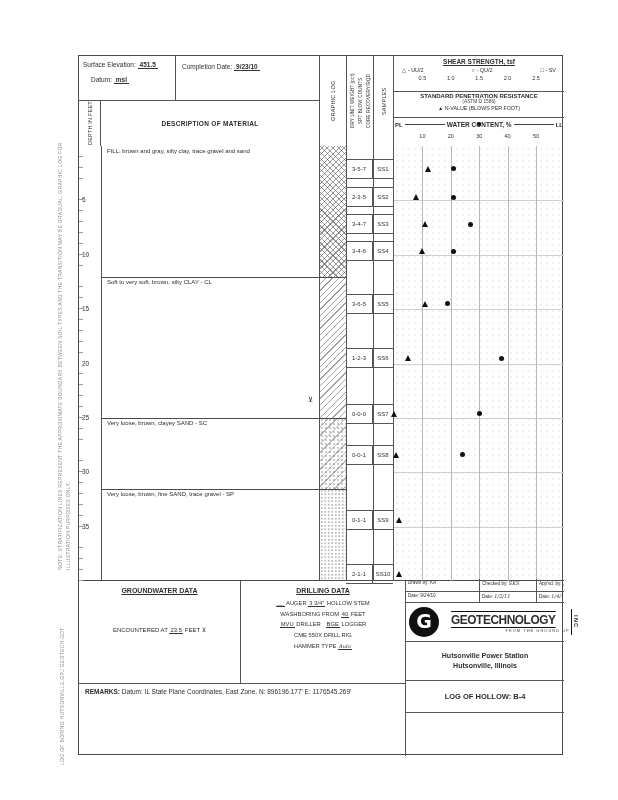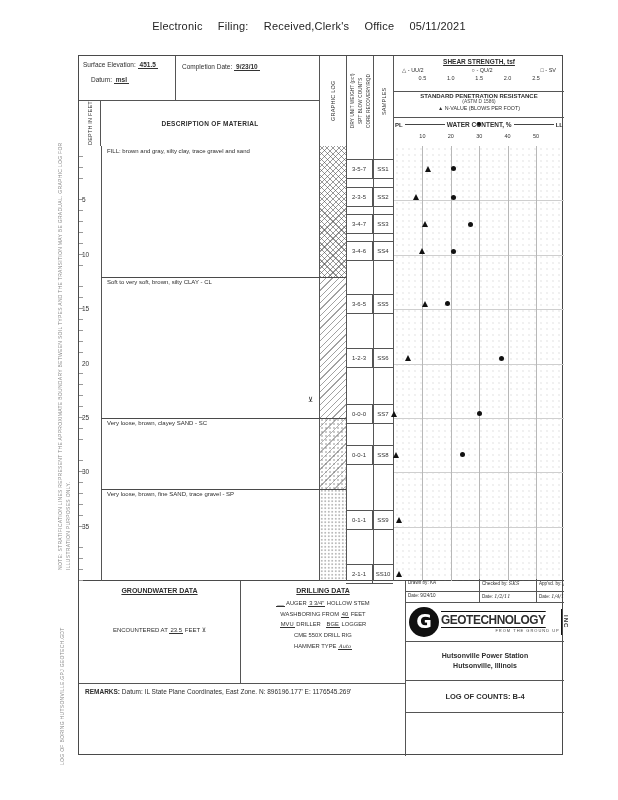--- a/index.html
+++ b/index.html
@@ -82,34 +82,33 @@
   .remarks-label{font-weight:bold;}
   .right-col{position:absolute;left:327px;top:0;width:158px;height:175px;}
   .sign-table{position:absolute;left:0;top:-2px;width:158px;height:24px;display:grid;grid-template-columns:73px 57px 28px;grid-template-rows:12px 12px;border-bottom:1px solid #555;font-size:4.6px;}
   .sign-cell{border-left:1px solid #555;border-top:1px solid #555;padding:1px 2px;overflow:hidden;white-space:nowrap;}
   .sign-cell:nth-child(-n+3){border-top:none;}
   .sign-cell:first-child,.sign-cell:nth-child(4){border-left:none;}
   .hand{font-family:"DejaVu Serif",serif;font-style:italic;font-size:5px;}
   .logo-box{position:absolute;left:0;top:22px;width:158px;height:39px;border-bottom:1px solid #555;display:flex;align-items:center;padding:2px 3px;}
   .logo-circle{width:30px;height:30px;border-radius:50%;background:#101010;display:flex;align-items:center;justify-content:center;flex:0 0 auto;}
   .logo-g{color:#fff;font-weight:bold;font-size:19px;font-family:"DejaVu Sans",sans-serif;transform:translateY(-1px);}
-  .logo-text-wrap{margin-left:2px;flex:1;}
+  .logo-text-wrap{margin-left:12px;flex:1;}
   .logo-name{font-weight:bold;font-size:13.5px;letter-spacing:-.5px;transform:scaleX(.88);transform-origin:left;border-top:1px solid #111;border-bottom:1px solid #111;line-height:1.15;white-space:nowrap;}
   .logo-tag{font-size:4px;text-align:right;color:#444;letter-spacing:1px;}
   .logo-inc{writing-mode:vertical-rl;font-size:6px;font-weight:bold;letter-spacing:1px;border-left:1px solid #111;padding-left:1px;margin-left:1px;height:26px;text-align:center;}
   .station-box{position:absolute;left:0;top:61px;width:158px;height:39px;border-bottom:1px solid #555;display:flex;flex-direction:column;align-items:center;justify-content:center;font-size:7px;font-weight:bold;line-height:1.4;}
   .boring-box{position:absolute;left:0;top:100px;width:158px;height:32px;border-bottom:1px solid #555;display:flex;align-items:center;justify-content:center;font-size:7.5px;font-weight:bold;}
   .projno-box{position:absolute;left:0;top:132px;width:158px;height:29px;border-bottom:1px solid #555;display:flex;align-items:center;justify-content:center;font-size:7.5px;font-weight:bold;}
 </style>
 </head>
 <body>
 
 <div class="page">
 
-  <div class="filing-header">Electronic Filing: Received,Clerk's Office 05/11/2021</div>
 
   <div class="side-note note1">NOTE: STRATIFICATION LINES REPRESENT THE APPROXIMATE BOUNDARY BETWEEN SOIL TYPES AND THE TRANSITION MAY BE GRADUAL.  GRAPHIC LOG FOR ILLUSTRATION PURPOSES ONLY.</div>
   <div class="side-note note2">LOG OF BORING  HUTSONVILLE.GPJ  GEOTECH.GDT</div>
 
   <div class="sheet">
 
     <div class="hdr">
       <div class="cell info-a">
         <div>
           <span>Surface Elevation:</span>
@@ -347,19 +346,19 @@
             <div class="logo-name">GEOTECHNOLOGY</div>
             <div class="logo-tag">FROM THE GROUND UP</div>
           </div>
           <div class="logo-inc">INC</div>
         </div>
         <div class="station-box">
           <div>Hutsonville Power Station</div>
           <div>Hutsonville, Illinois</div>
         </div>
         <div class="boring-box">
-          <span>LOG OF COUNTS:</span>&nbsp;<span>B-4</span>
+          <span>LOG OF HOLLOW:</span>&nbsp;<span>B-4</span>
         </div>
       </div>
     </div>
 
   </div>
 </div>
 
 </body></html>

